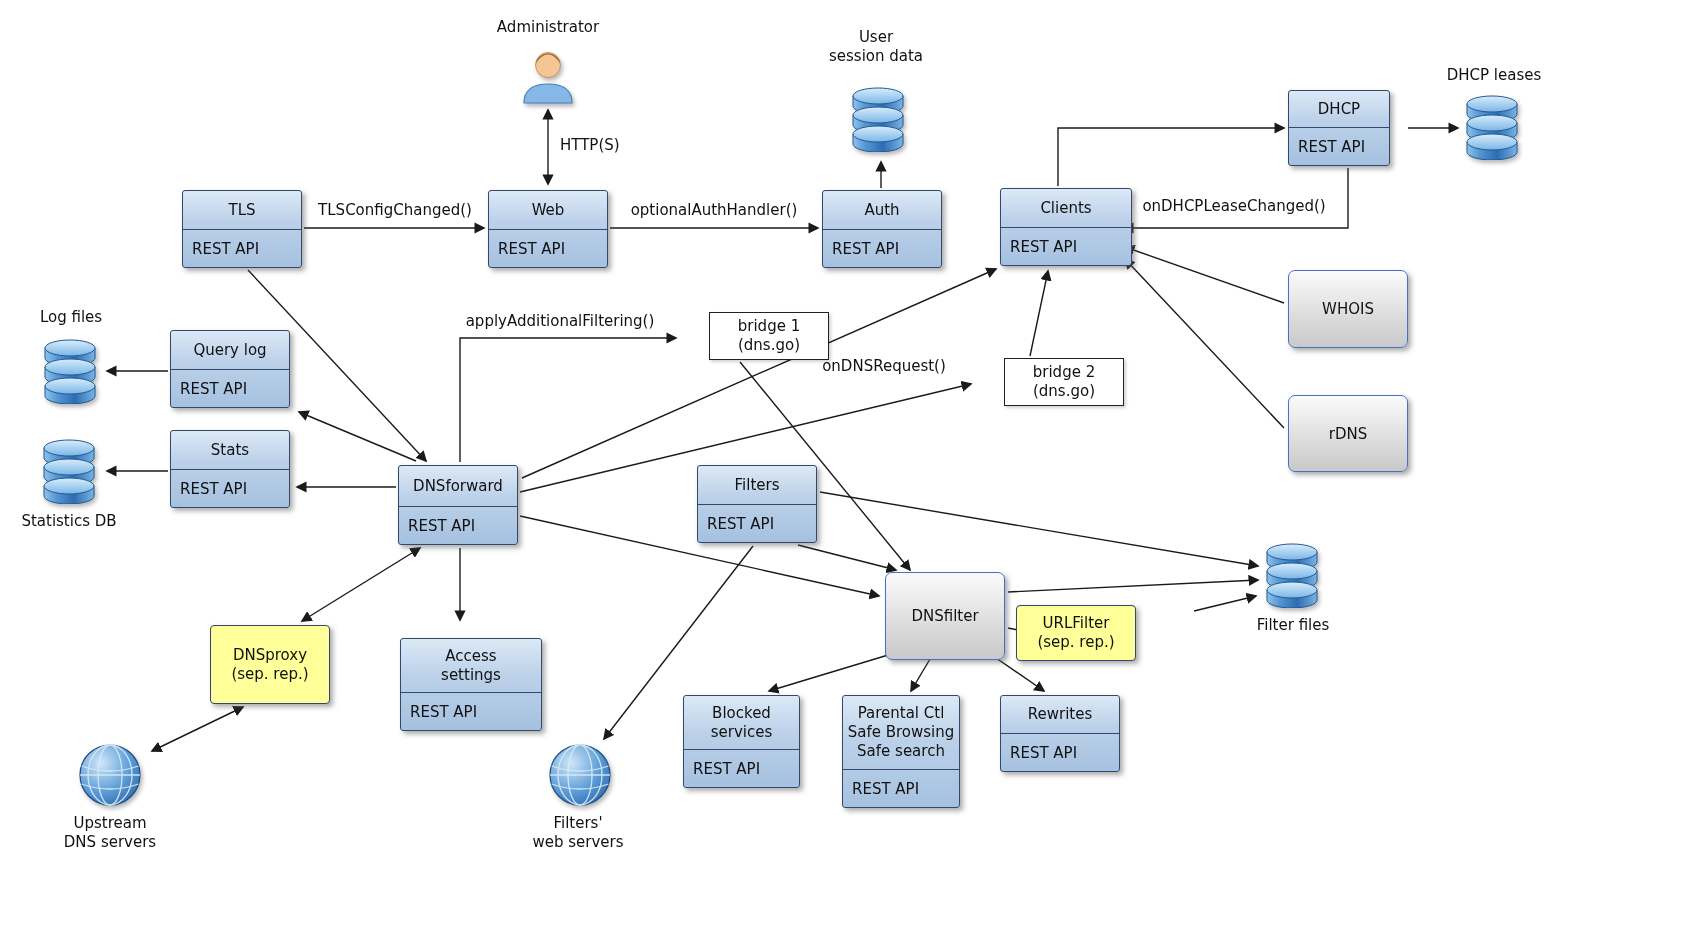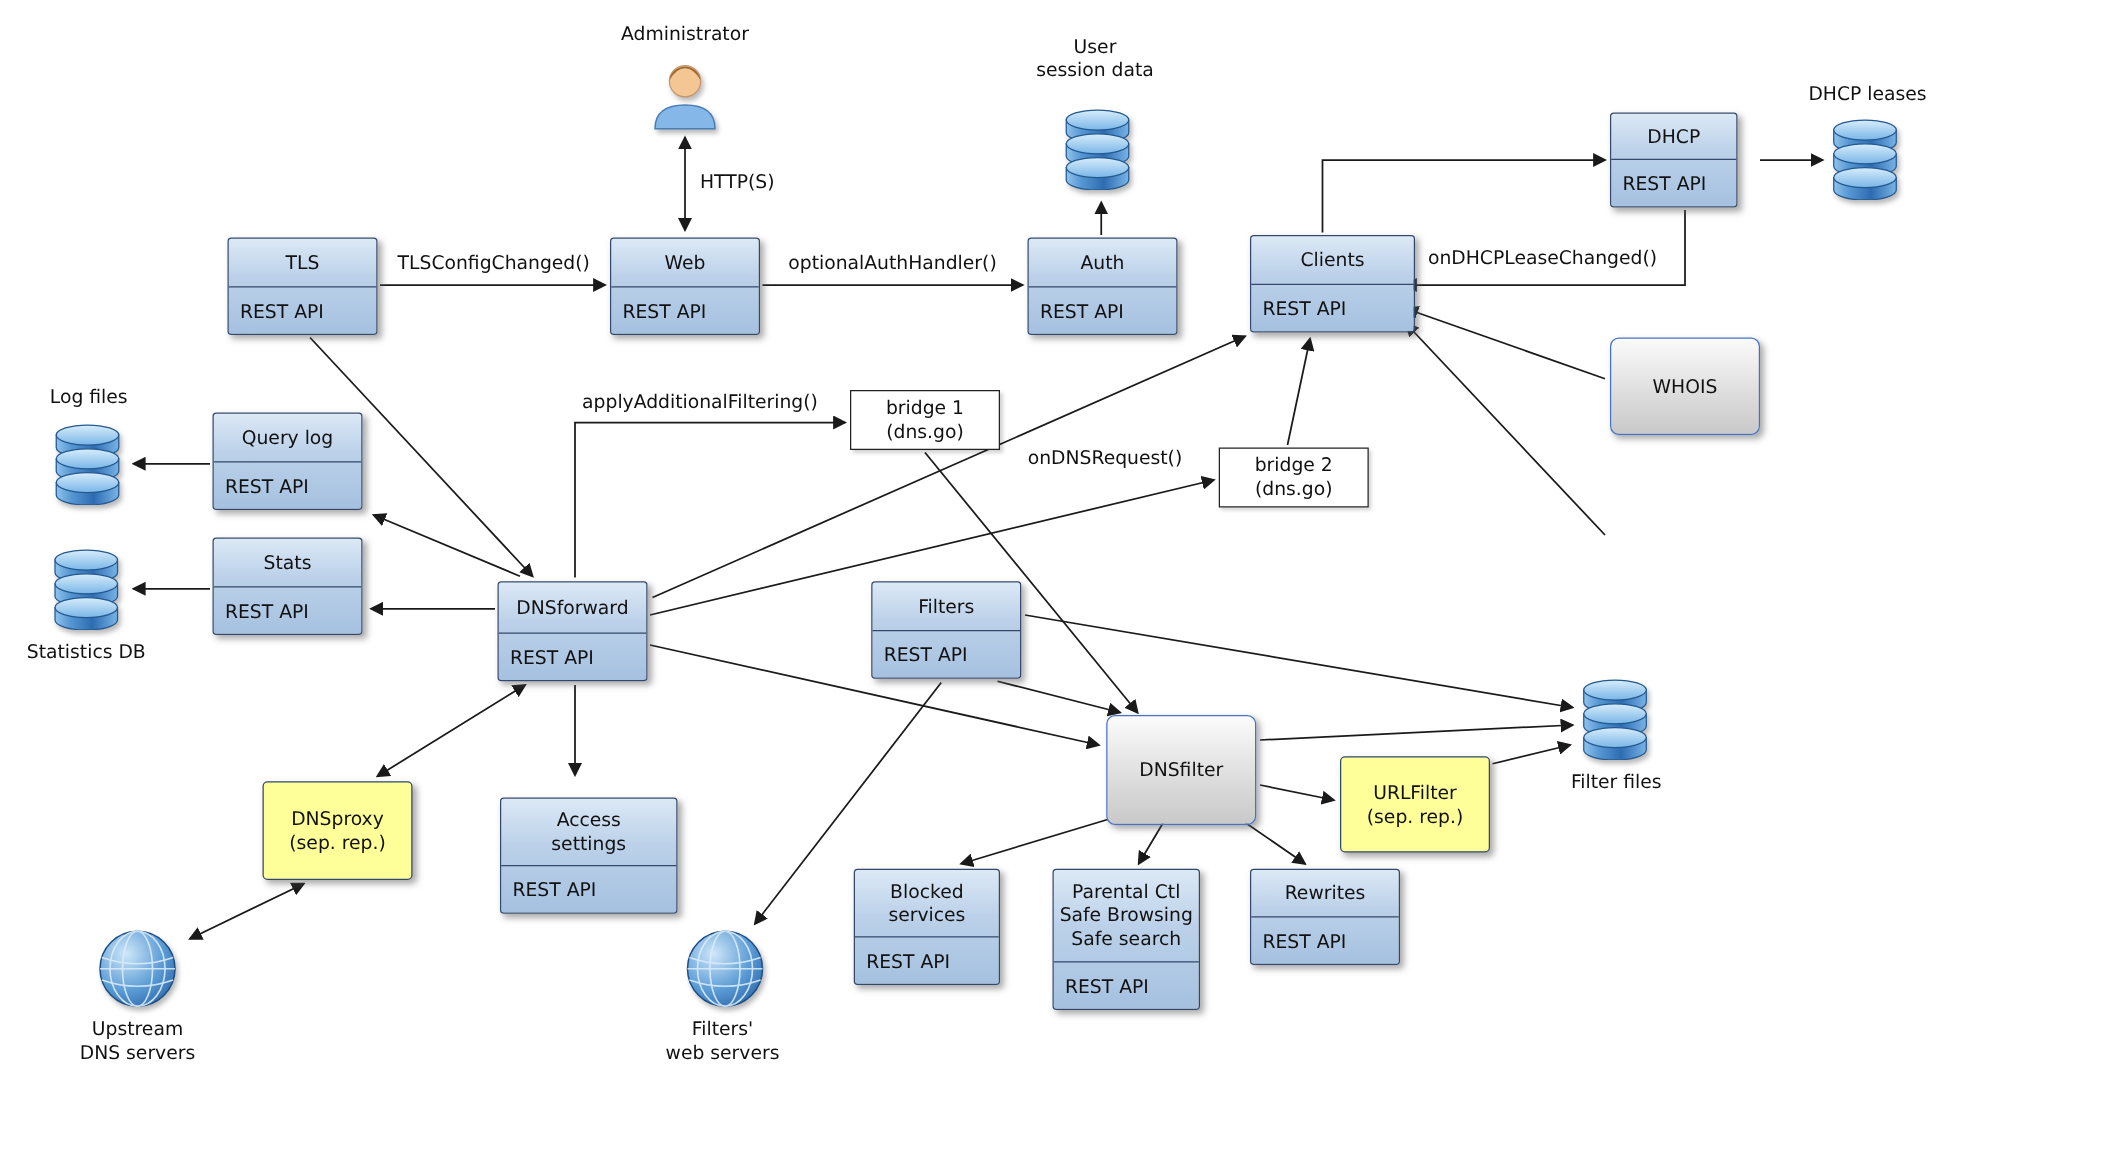--- a/index.html
+++ b/index.html
@@ -13,21 +13,21 @@
     box-shadow:3px 3px 5px rgba(90,90,90,.5);font-size:15px;}
   .module-title{flex:1;display:flex;align-items:center;justify-content:center;
     text-align:center;white-space:pre-line;line-height:19px;border-bottom:1.4px solid #33486b;}
   .module-api{height:37px;display:flex;align-items:center;padding-left:9px;}
   .panel{display:flex;align-items:center;justify-content:center;text-align:left;
     background:linear-gradient(180deg,#fbfbfb 0%,#dcdcdc 60%,#c9c9c9 100%);
     border:1.6px solid #4472c4;border-radius:7px;
     box-shadow:3px 3px 5px rgba(90,90,90,.5);font-size:15px;}
   .bridge{display:flex;align-items:center;justify-content:center;text-align:center;
     background:#fff;border:1.2px solid #222;white-space:pre-line;line-height:19px;
-    font-size:15px;box-shadow:2px 2px 3px rgba(0,0,0,.18);}
+    font-size:15px;box-shadow:2px 2px 3px rgba(0,0,0,.18);margin-left:29px;}
   .note{display:flex;align-items:center;justify-content:center;text-align:center;
     background:#ffff99;border:1.4px solid #33486b;border-radius:4px;white-space:pre-line;
     line-height:19px;font-size:15px;box-shadow:3px 3px 5px rgba(90,90,90,.5);}
   .flabel{position:absolute;z-index:2;font-size:15px;line-height:19px;text-align:center;
     transform:translateX(-50%);white-space:pre-line;}
   .elabel{position:absolute;z-index:2;font-size:15px;white-space:nowrap;transform:translateX(-50%);}
   .elabel-left{position:absolute;z-index:2;font-size:15px;white-space:nowrap;}
   .icon{position:absolute;z-index:2;filter:drop-shadow(2px 3px 2px rgba(0,0,0,.28));}
 </style>
 </head>
@@ -165,30 +165,31 @@
 Safe Browsing
 Safe search</div>
     <div class="module-api">REST API</div>
   </div>
   <div class="node module" style="left:1000px;top:695px;width:120px;height:77px">
     <div class="module-title">Rewrites</div>
     <div class="module-api">REST API</div>
   </div>
 
   <div class="node panel" style="left:1288px;top:270px;width:120px;height:78px">WHOIS</div>
+  <div class="node panel" style="left:1288px;top:395px;width:120px;height:77px">rDNS</div>
   <div class="node panel" style="left:885px;top:572px;width:120px;height:88px">DNSfilter</div>
 
   <div class="node bridge" style="left:680px;top:312px;width:120px;height:48px">bridge 1
 (dns.go)</div>
   <div class="node bridge" style="left:975px;top:358px;width:120px;height:48px">bridge 2
 (dns.go)</div>
 
   <div class="node note" style="left:210px;top:625px;width:120px;height:79px">DNSproxy
 (sep. rep.)</div>
-  <div class="node note" style="left:1072px;top:605px;width:120px;height:77px">URLFilter
+  <div class="node note" style="left:1016px;top:605px;width:120px;height:56px">URLFilter
 (sep. rep.)</div>
 
   <div class="flabel" style="left:71px;top:308px">Log files</div>
   <svg class="icon" style="left:42px;top:336px" width="56" height="68" viewBox="0 0 56 68">
     <g stroke="#24598f" stroke-width="1">
       <path d="M3 12 L3 22 A25 8 0 0 0 53 22 L53 12 Z" fill="url(#dbBody)"></path>
         <ellipse cx="28" cy="12" rx="25" ry="8" fill="url(#dbTop)"></ellipse>
       <path d="M3 31 L3 41 A25 8 0 0 0 53 41 L53 31 Z" fill="url(#dbBody)"></path>
         <ellipse cx="28" cy="31" rx="25" ry="8" fill="url(#dbTop)"></ellipse>
       <path d="M3 50 L3 60 A25 8 0 0 0 53 60 L53 50 Z" fill="url(#dbBody)"></path>

